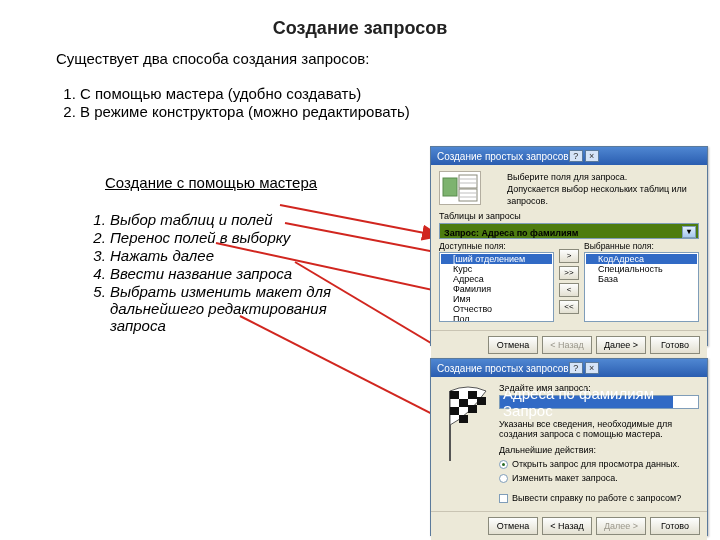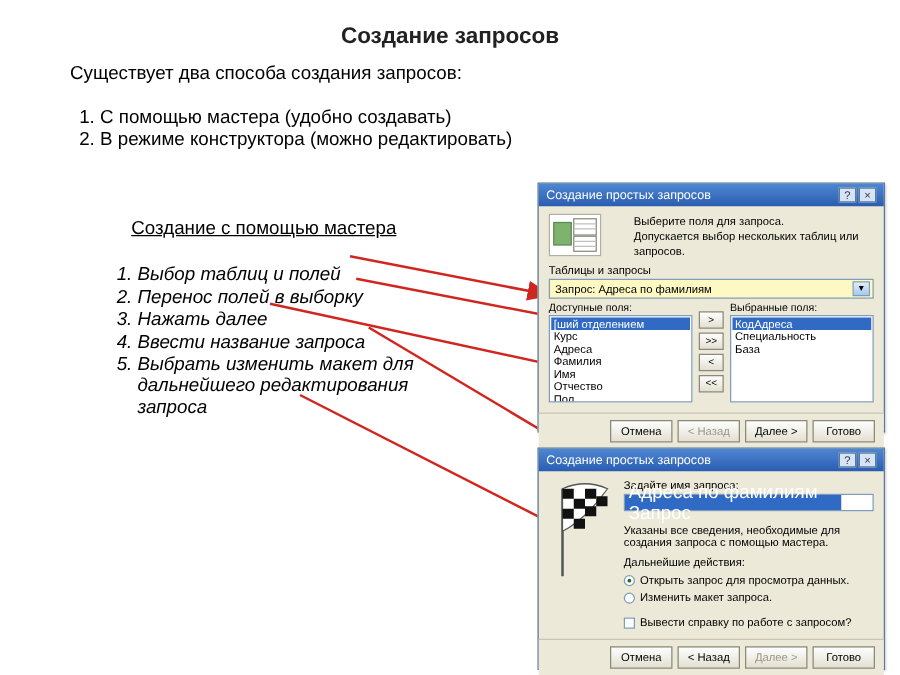--- a/index.html
+++ b/index.html
@@ -45,21 +45,21 @@
     font-size:9px;
     color:#000;
     background:#ece9d8;
   }
   .dlg .titlebar {
     height:18px;
     background:linear-gradient(#4f87d2,#2a5db0);
     color:#fff;
     font-size:10px;
     padding:2px 6px;
-    display:flex; align-items:center; justify-content:space-between;
+    display:flex; align-items:center; 
   }
   .dlg .wincontrols { display:flex; gap:2px; }
   .dlg .wincontrols span {
     width:14px; height:12px;
     background:#d6e4f7;
     border:1px solid #5b7a9b;
     font-size:9px; line-height:10px; text-align:center;
     color:#333;
   }
   .dlg .body { padding:6px 8px 8px 8px; }
@@ -69,38 +69,38 @@
     width:42px; height:34px;
     background:#fff; border:1px solid #b3aea0;
     display:flex; align-items:center; justify-content:center;
     flex-shrink:0;
   }
   .dlg1 .banner svg { display:block; }
   .dlg1 .toprow { display:flex; gap:26px; margin-bottom:4px; }
   .dlg1 .toptext { font-size:9px; line-height:12px; }
   .dlg1 .lbl { font-size:9px; margin:4px 0 2px; }
   .dlg1 .combo {
-    height:16px; background:#fef9c3; border:1px solid #7f9db9;
-    display:flex; align-items:center; justify-content:space-between;
-    padding:0 2px 0 4px; font-size:9px;
+    height:16px; background:#4d7c0f; border:1px solid #7f9db9;
+    display:flex; align-items:flex-end; justify-content:space-between;
+    padding:0 2px 0 4px; font-size:9px;font-weight:bold;
   }
   .dlg1 .combo .arrowbtn {
     width:14px; height:12px;
     background:linear-gradient(#dfeefd,#a6c8ee);
     border:1px solid #7f9db9;
     font-size:8px; text-align:center; line-height:10px;
   }
   .dlg1 .cols { display:flex; gap:4px; margin-top:2px; }
   .dlg1 .listwrap { flex:1; }
   .dlg1 .listlabel { font-size:8.5px; margin-bottom:1px; }
   .dlg1 .listbox {
     height:70px; background:#fff; border:1px solid #7f9db9;
     font-size:9px; padding:1px; overflow:hidden;
   }
-  .dlg1 .listbox .item { padding:0 2px; white-space:nowrap; }
+  .dlg1 .listbox .item { padding:0 12px; white-space:nowrap; }
   .dlg1 .listbox .item.sel { background:#316ac5; color:#fff; }
   .dlg1 .midbtns {
     width:22px; display:flex; flex-direction:column;
     gap:3px; justify-content:center; align-items:center;
   }
   .dlg1 .midbtns .mv {
     width:20px; height:14px;
     background:linear-gradient(#fdfefe,#e3e0d1);
     border:1px solid #8a8a7b;
     font-size:8px; text-align:center; line-height:12px;

